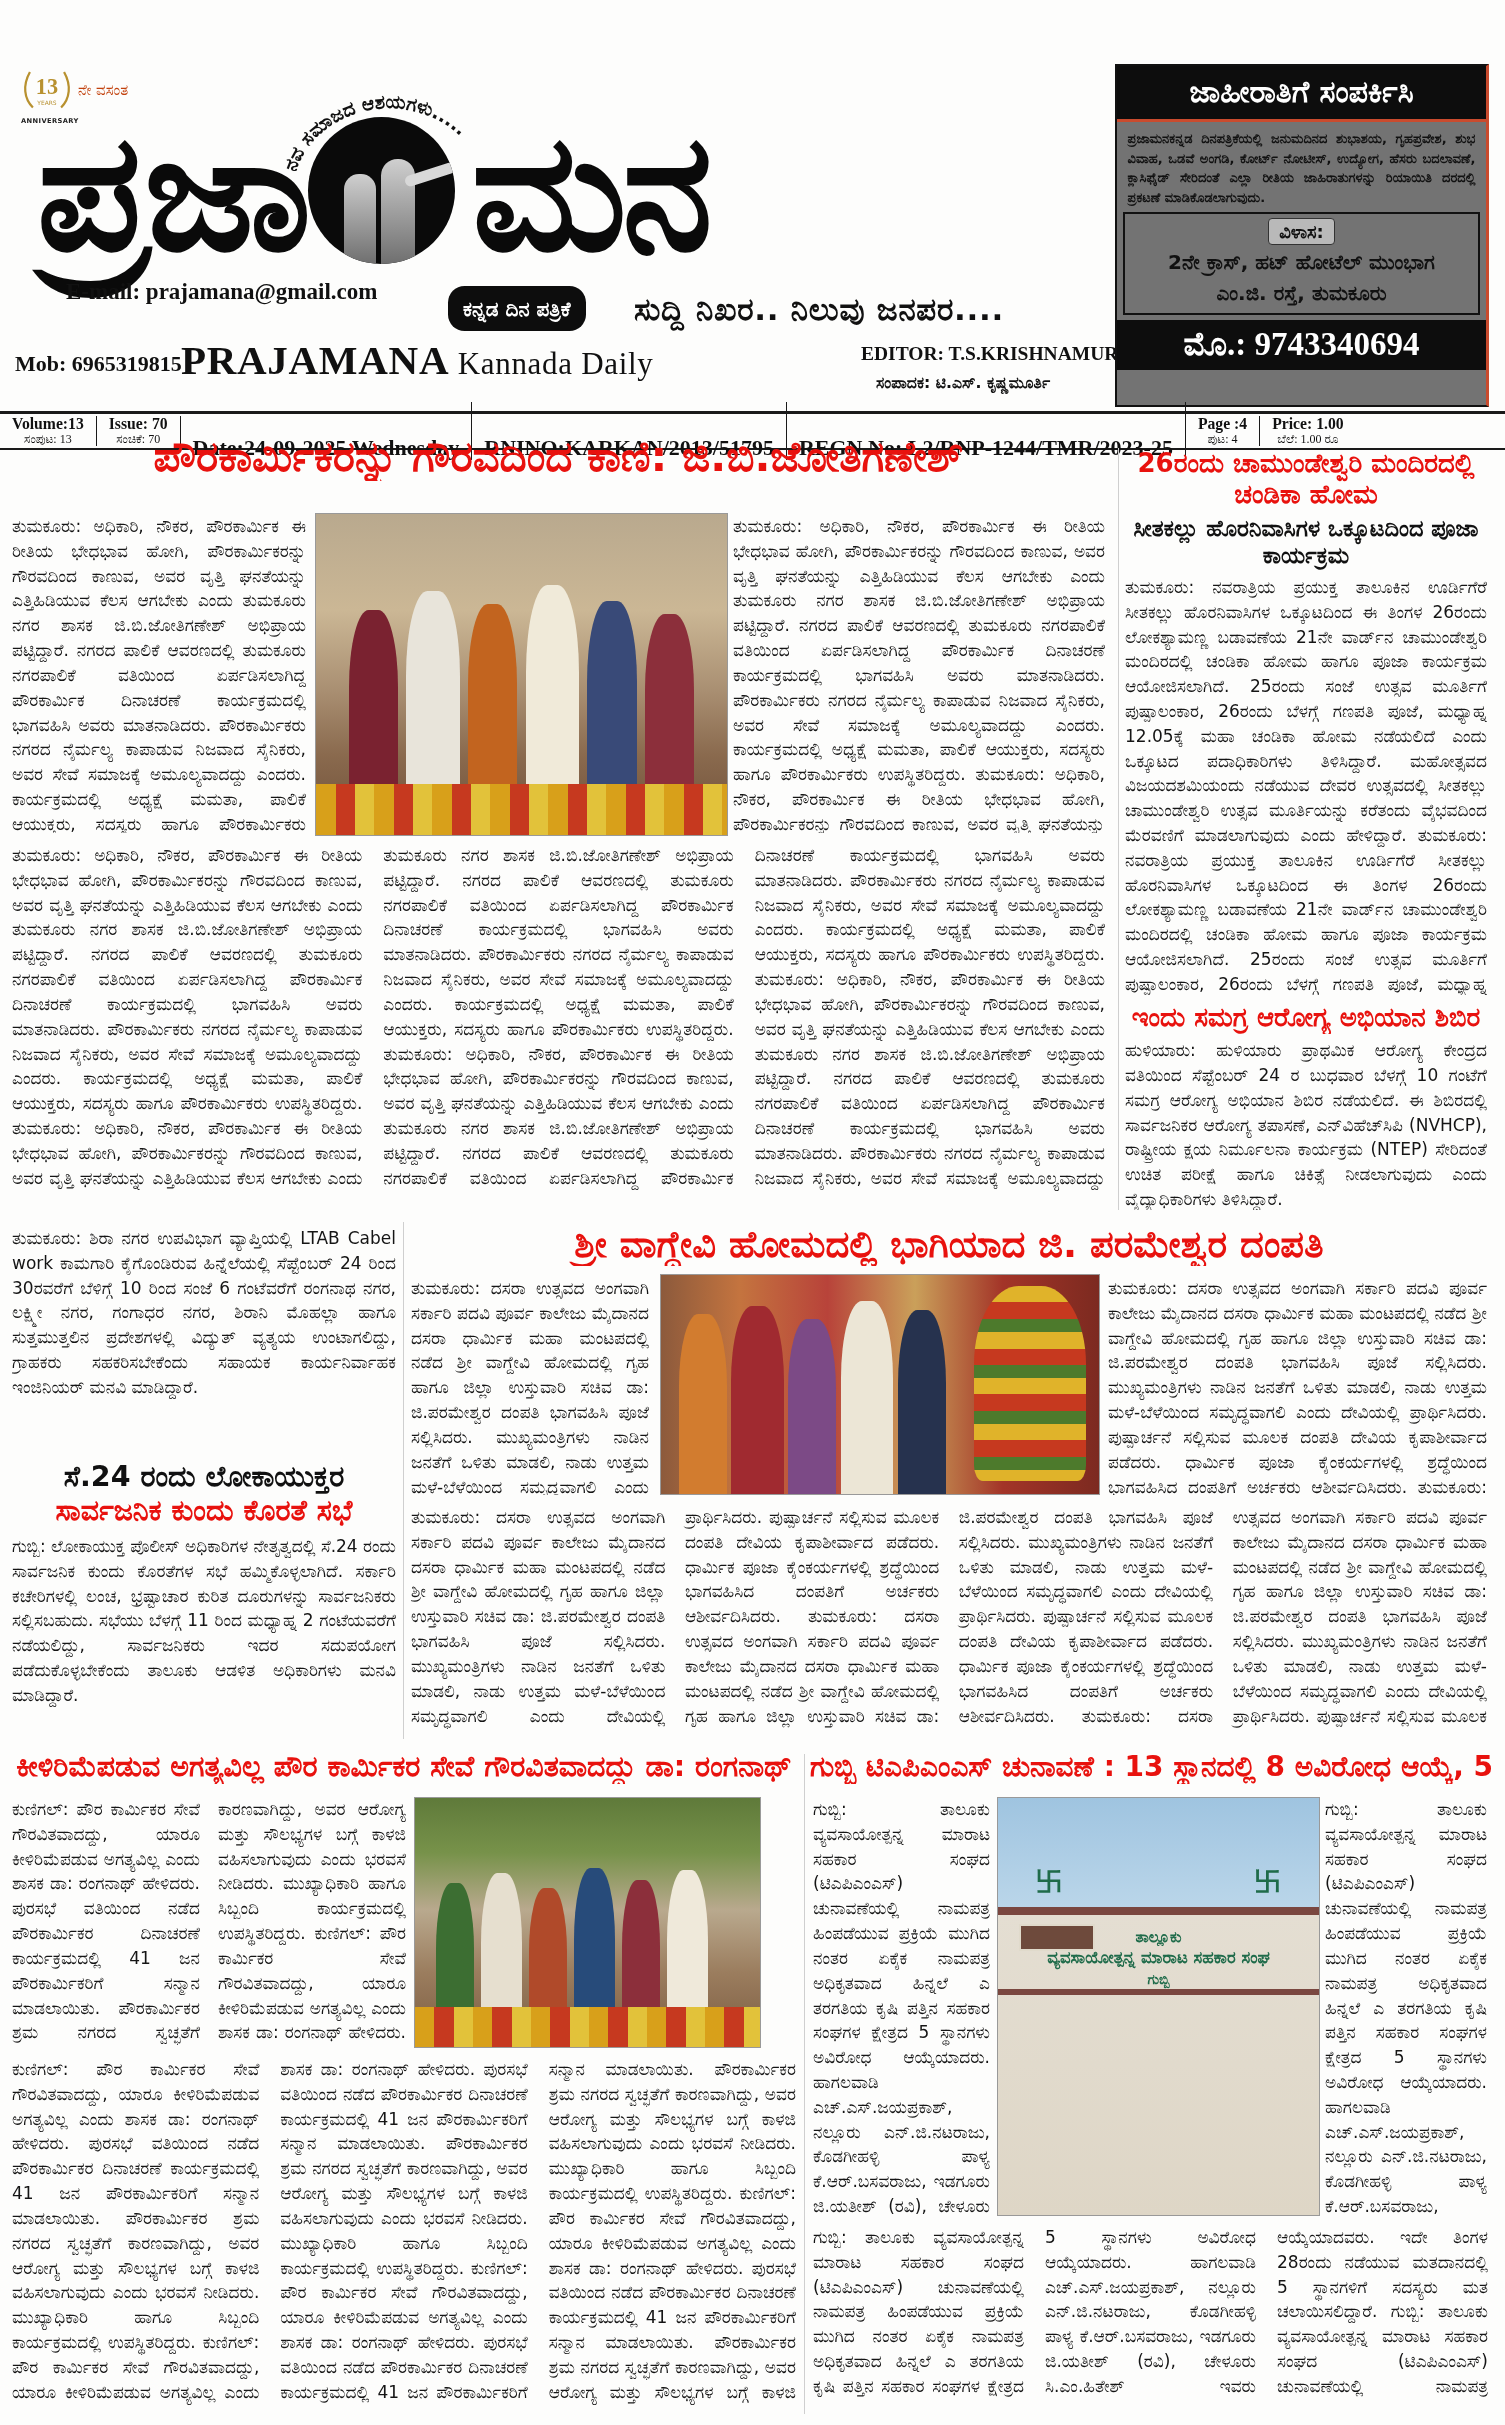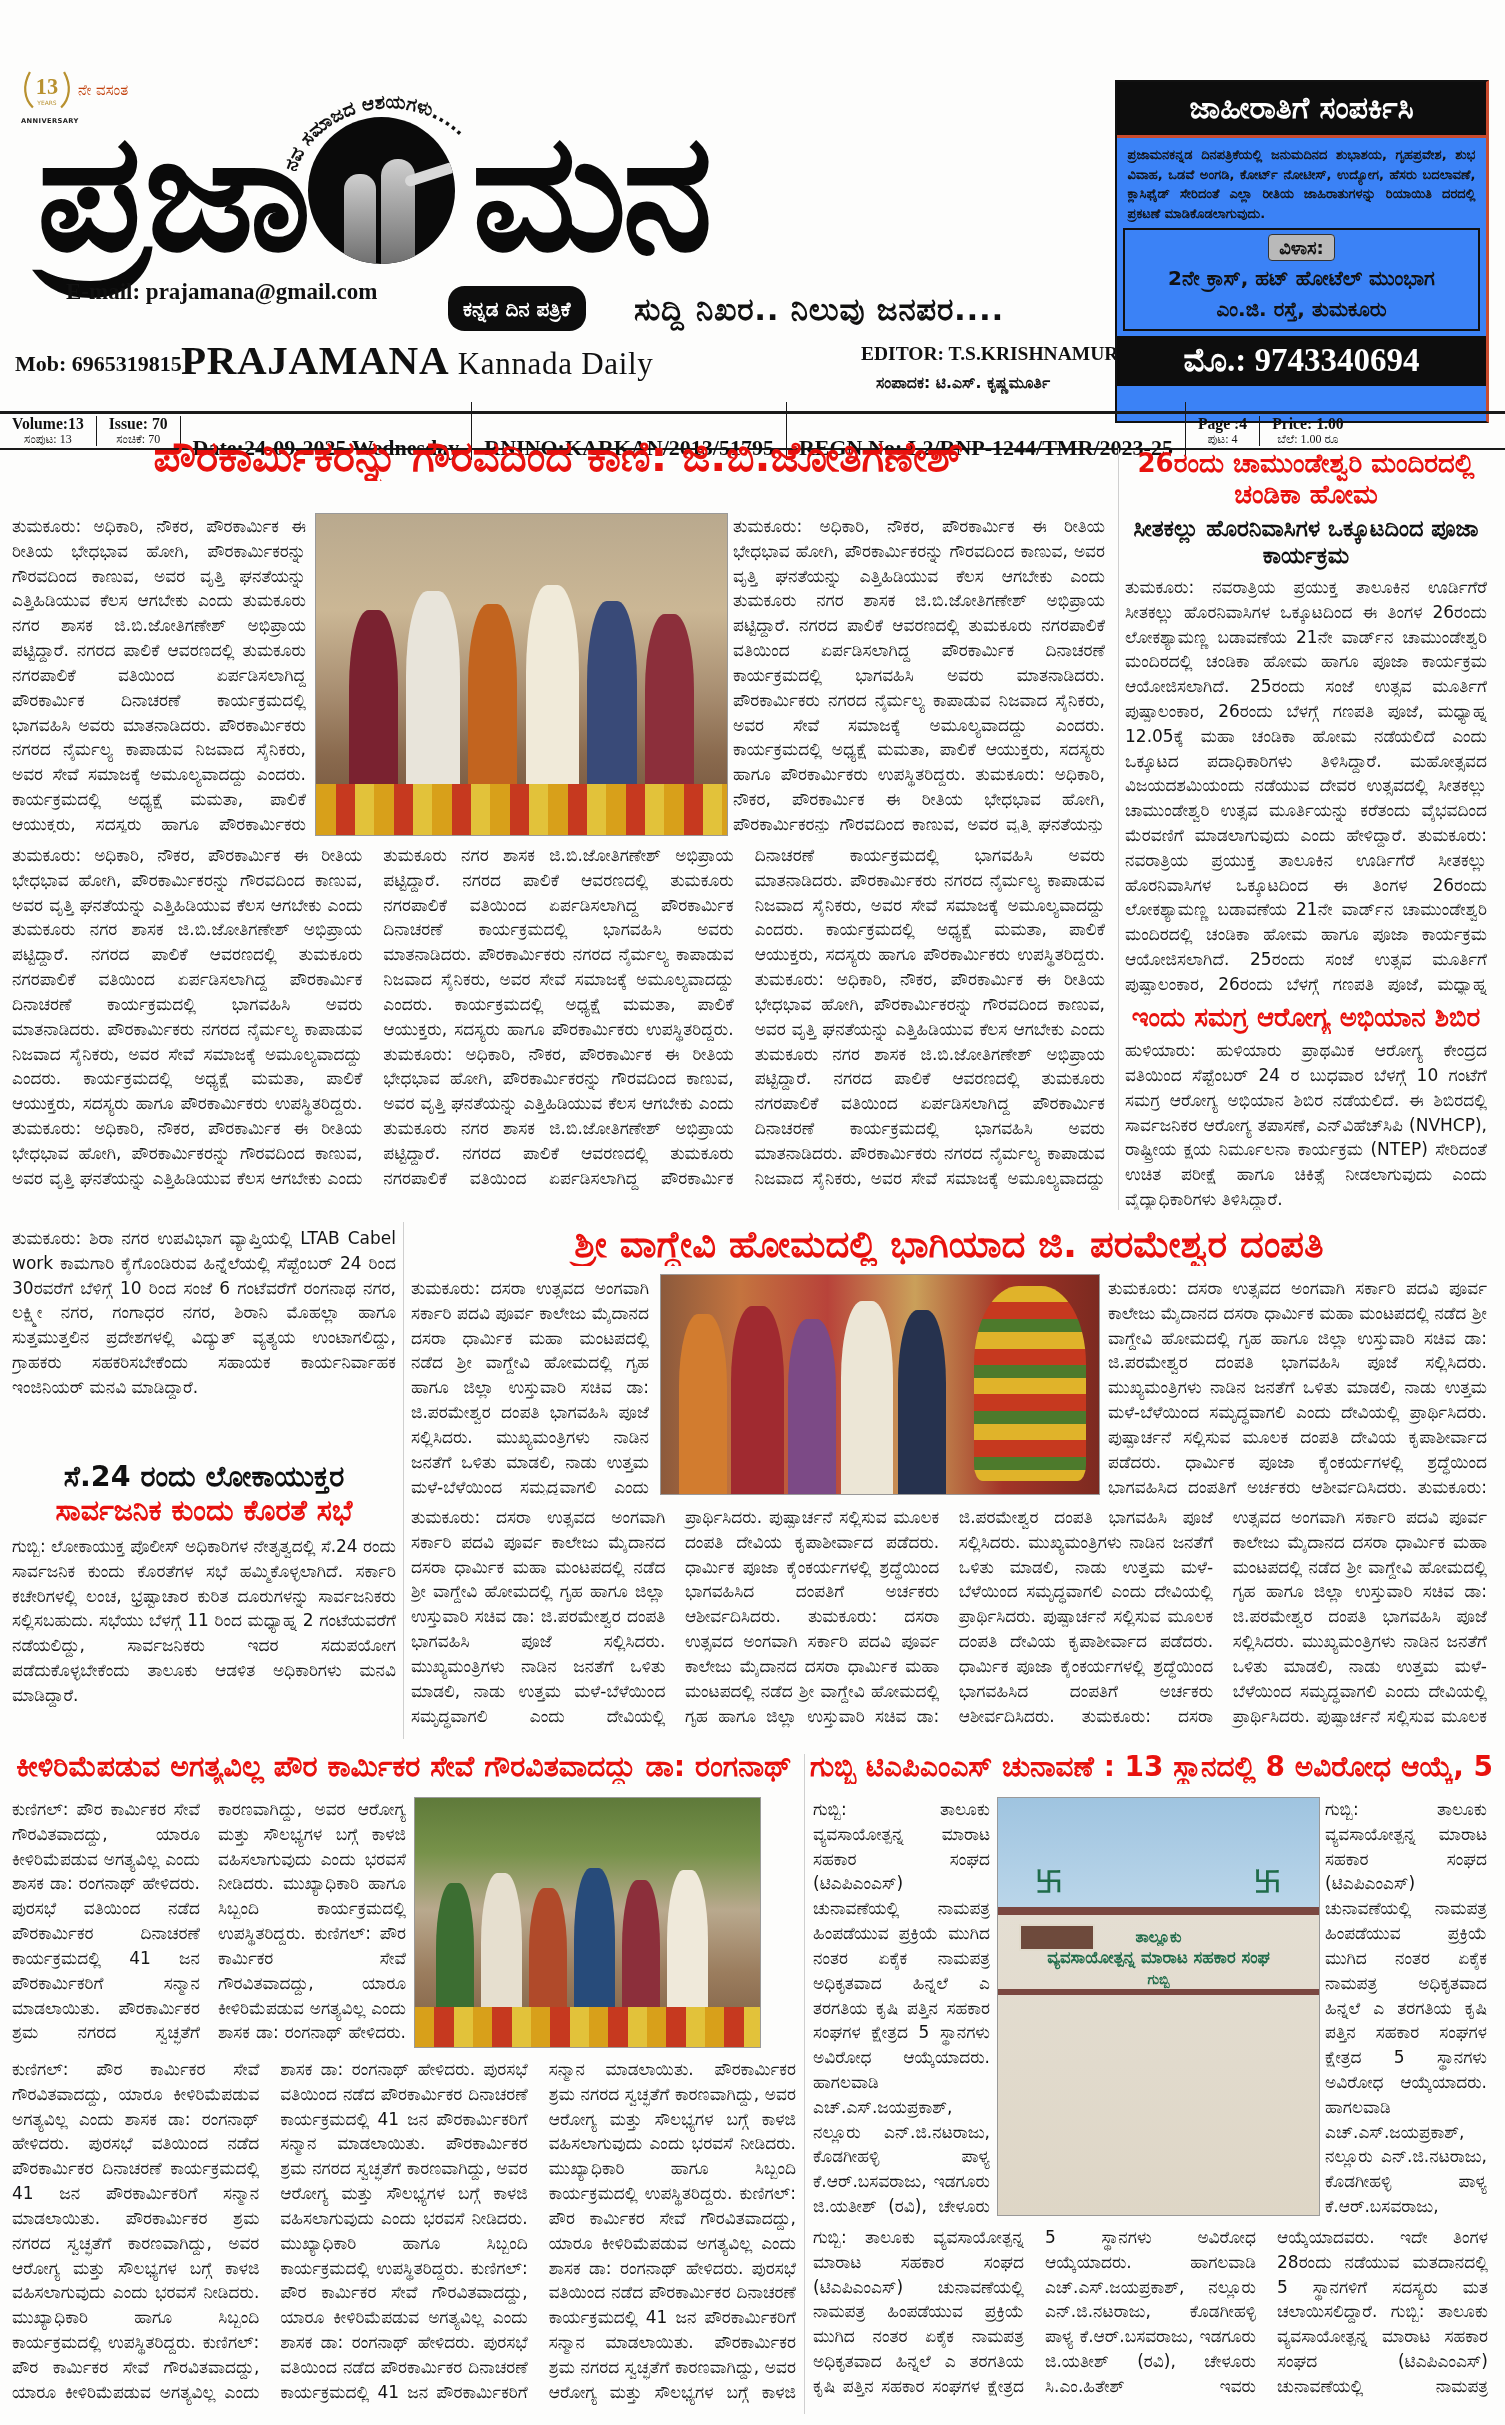--- a/index.html
+++ b/index.html
@@ -22,22 +22,22 @@
   .email{left:66px;top:279px;font-family:"Liberation Serif",serif;font-size:23px;}
   .badge-kn{position:absolute;left:448px;top:286px;background:#0d0d0d;color:#fff;font-size:20px;font-weight:bold;
             padding:10.5px 15px;border-radius:16.5px;}
   .tagline{left:634px;top:291px;font-size:31px;letter-spacing:0.7px;}
   .editor-en{left:861px;top:343px;font-family:"Liberation Serif",serif;font-size:19.5px;}
   .editor-kn{left:876px;top:373px;font-size:15.7px;}
   .mob{left:15px;top:351px;font-family:"Liberation Serif",serif;font-size:22px;}
   .praj-en{left:181px;top:336px;font-family:"Liberation Serif",serif;font-size:41px;letter-spacing:0.7px;}
   .praj-sub{font-size:31px;font-weight:normal;}
   
-  .adbox{position:absolute;left:1115px;top:80px;width:369px;height:339px;border:2.2px solid #111;
-         border-right:3.7px solid #c94b2e;background:#3b82f6;}
+  .adbox{position:absolute;left:1115px;top:64px;width:369px;height:339px;border:2.2px solid #111;
+         border-right:3.7px solid #c94b2e;background:#737373;}
   .adbox-head{background:#0d0d0d;color:#fff;font-size:30px;font-weight:bold;text-align:center;
               padding:7.5px 0 9px;border-bottom:3.7px solid #c94b2e;}
   .adbox-body{font-size:13px;font-weight:bold;text-align:justify;padding:7.5px 10.5px 4.5px;line-height:1.5;color:#111;}
   .adbox-inner{border:2.2px solid #111;margin:0 6px;text-align:center;padding:4.5px 3px 6px;}
   .vilasa{display:inline-block;background:#b9b9b9;border:1.5px solid #333;border-radius:4px;
           font-size:18px;font-weight:bold;padding:1.5px 10.5px;}
   .ad-addr{font-size:20px;font-weight:bold;line-height:1.4;margin-top:3px;}
   .adbox-phone{background:#0d0d0d;color:#fff;text-align:center;font-size:33px;font-weight:bold;
                font-family:"Liberation Serif",serif;padding:6px 0;margin-top:4.5px;}
   

